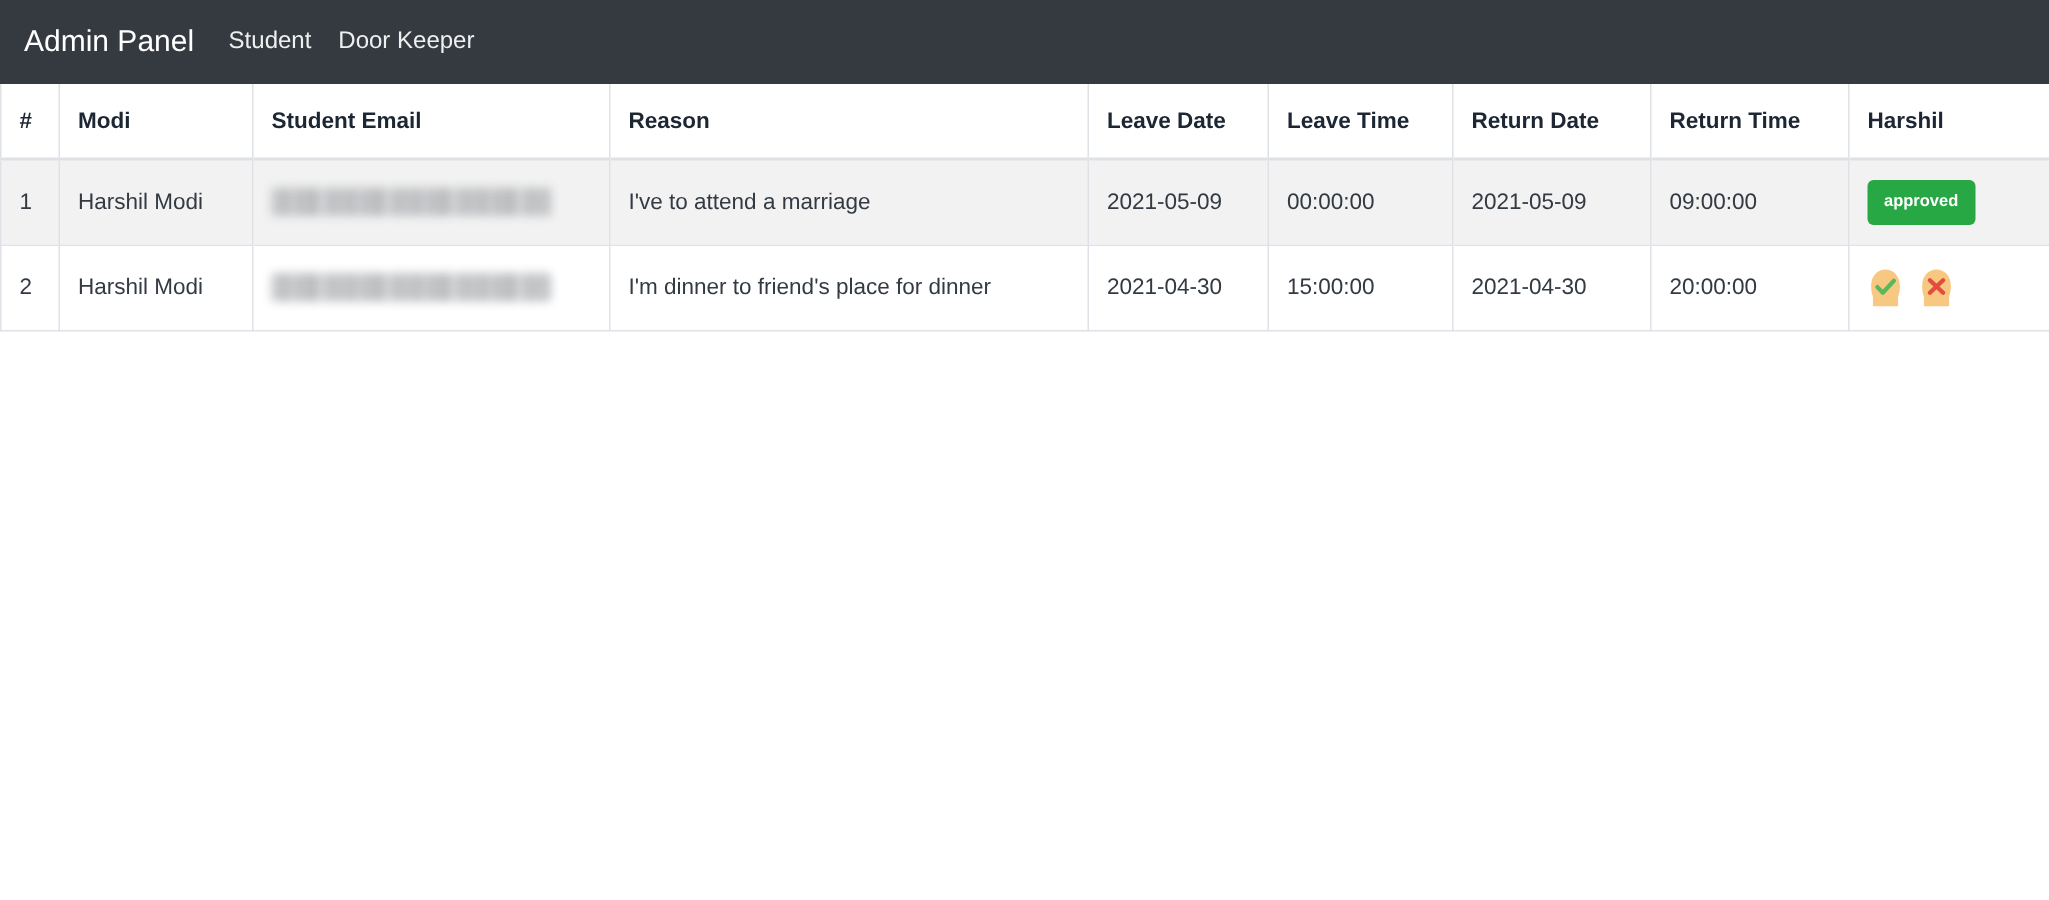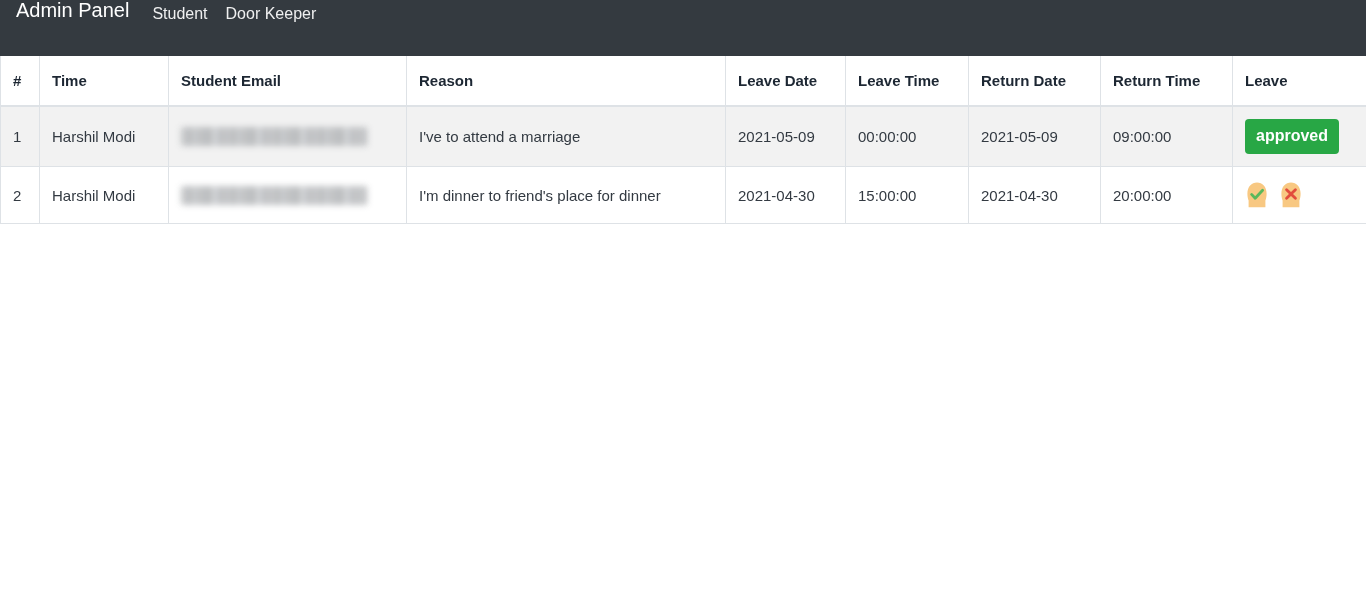--- a/index.html
+++ b/index.html
@@ -9,21 +9,21 @@
     background: #ffffff;
     font-family: "Liberation Sans", sans-serif;
     overflow: hidden;
   }
 
   
   .navbar {
     height: 56px;
     background: #343a40;
     display: flex;
-    align-items: flex-start;
+    align-items: center;
     padding: 0 16px;
   }
   .navbar-brand {
     color: #ffffff;
     font-size: 20px;
     line-height: 1;
     white-space: nowrap;
     margin-right: 14px;
     cursor: pointer;
   }
@@ -105,21 +105,21 @@
         #bcbec1 38px, #c0c2c4 44px);
     filter: blur(3.2px);
     opacity: 0.92;
   }
 
   
   .badge-approved {
     display: inline-block;
     background: #28a745;
     color: #ffffff;
-    font-size: 16px;
+    font-size: 11px;
     font-weight: bold;
     line-height: 1;
     padding: 9px 11px 10px 11px;
     border-radius: 4px;
     cursor: pointer;
     user-select: none;
   }
 
   
   .action-icons {
@@ -147,28 +147,28 @@
     <span class="nav-link">Student</span>
     <span class="nav-link">Door Keeper</span>
   </div>
 </div>
 
 <div class="table-wrap">
   <table class="data-table">
     <thead>
       <tr>
         <th class="col-num">#</th>
-        <th class="col-name">Time</th>
+        <th class="col-name">Modi</th>
         <th class="col-email">Student Email</th>
         <th class="col-reason">Reason</th>
         <th class="col-ldate">Leave Date</th>
         <th class="col-ltime">Leave Time</th>
         <th class="col-rdate">Return Date</th>
         <th class="col-rtime">Return Time</th>
-        <th class="col-action">Leave</th>
+        <th class="col-action">Harshil</th>
       </tr>
     </thead>
     <tbody>
 
       <tr class="row-striped">
         <td class="col-num">1</td>
         <td class="col-name">Harshil Modi</td>
         <td class="col-email">
           <span class="email-blur"></span>
         </td>

